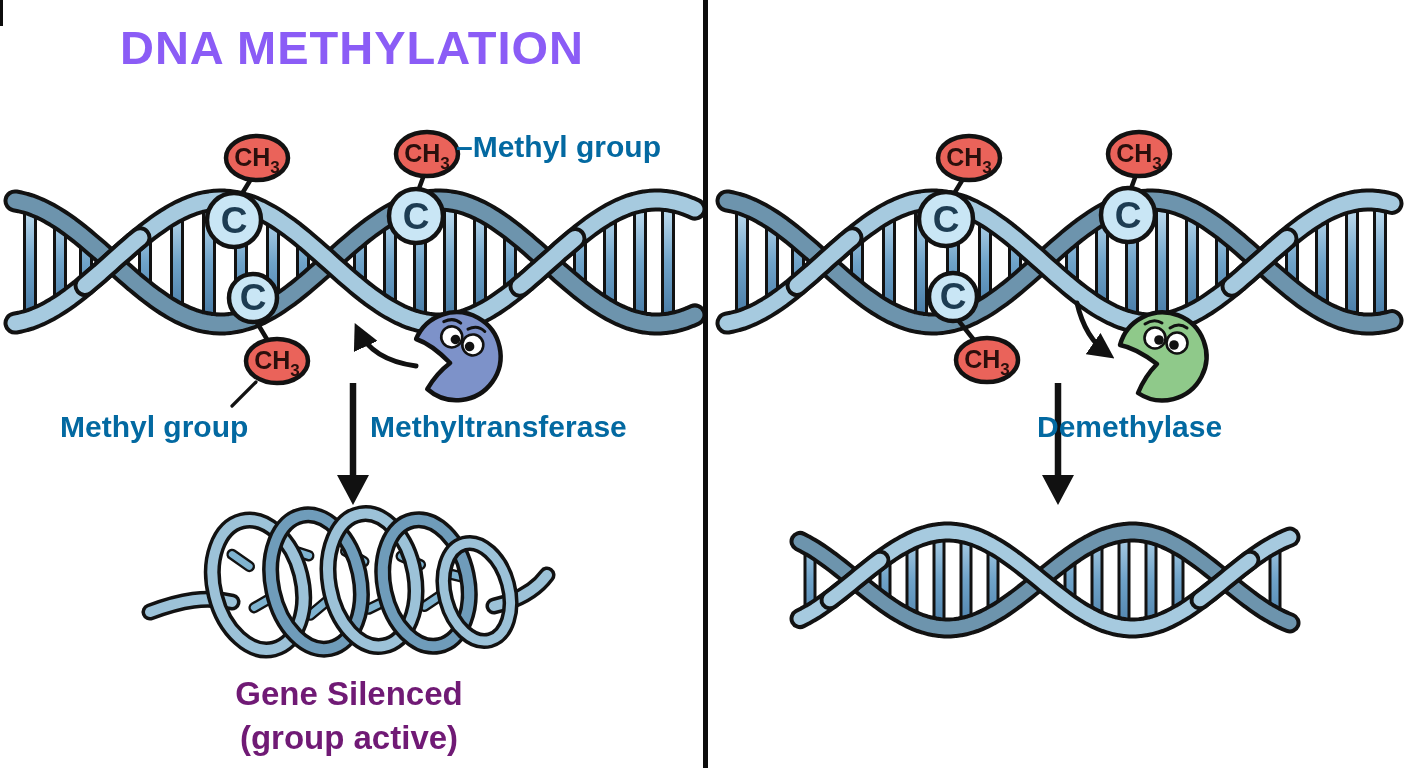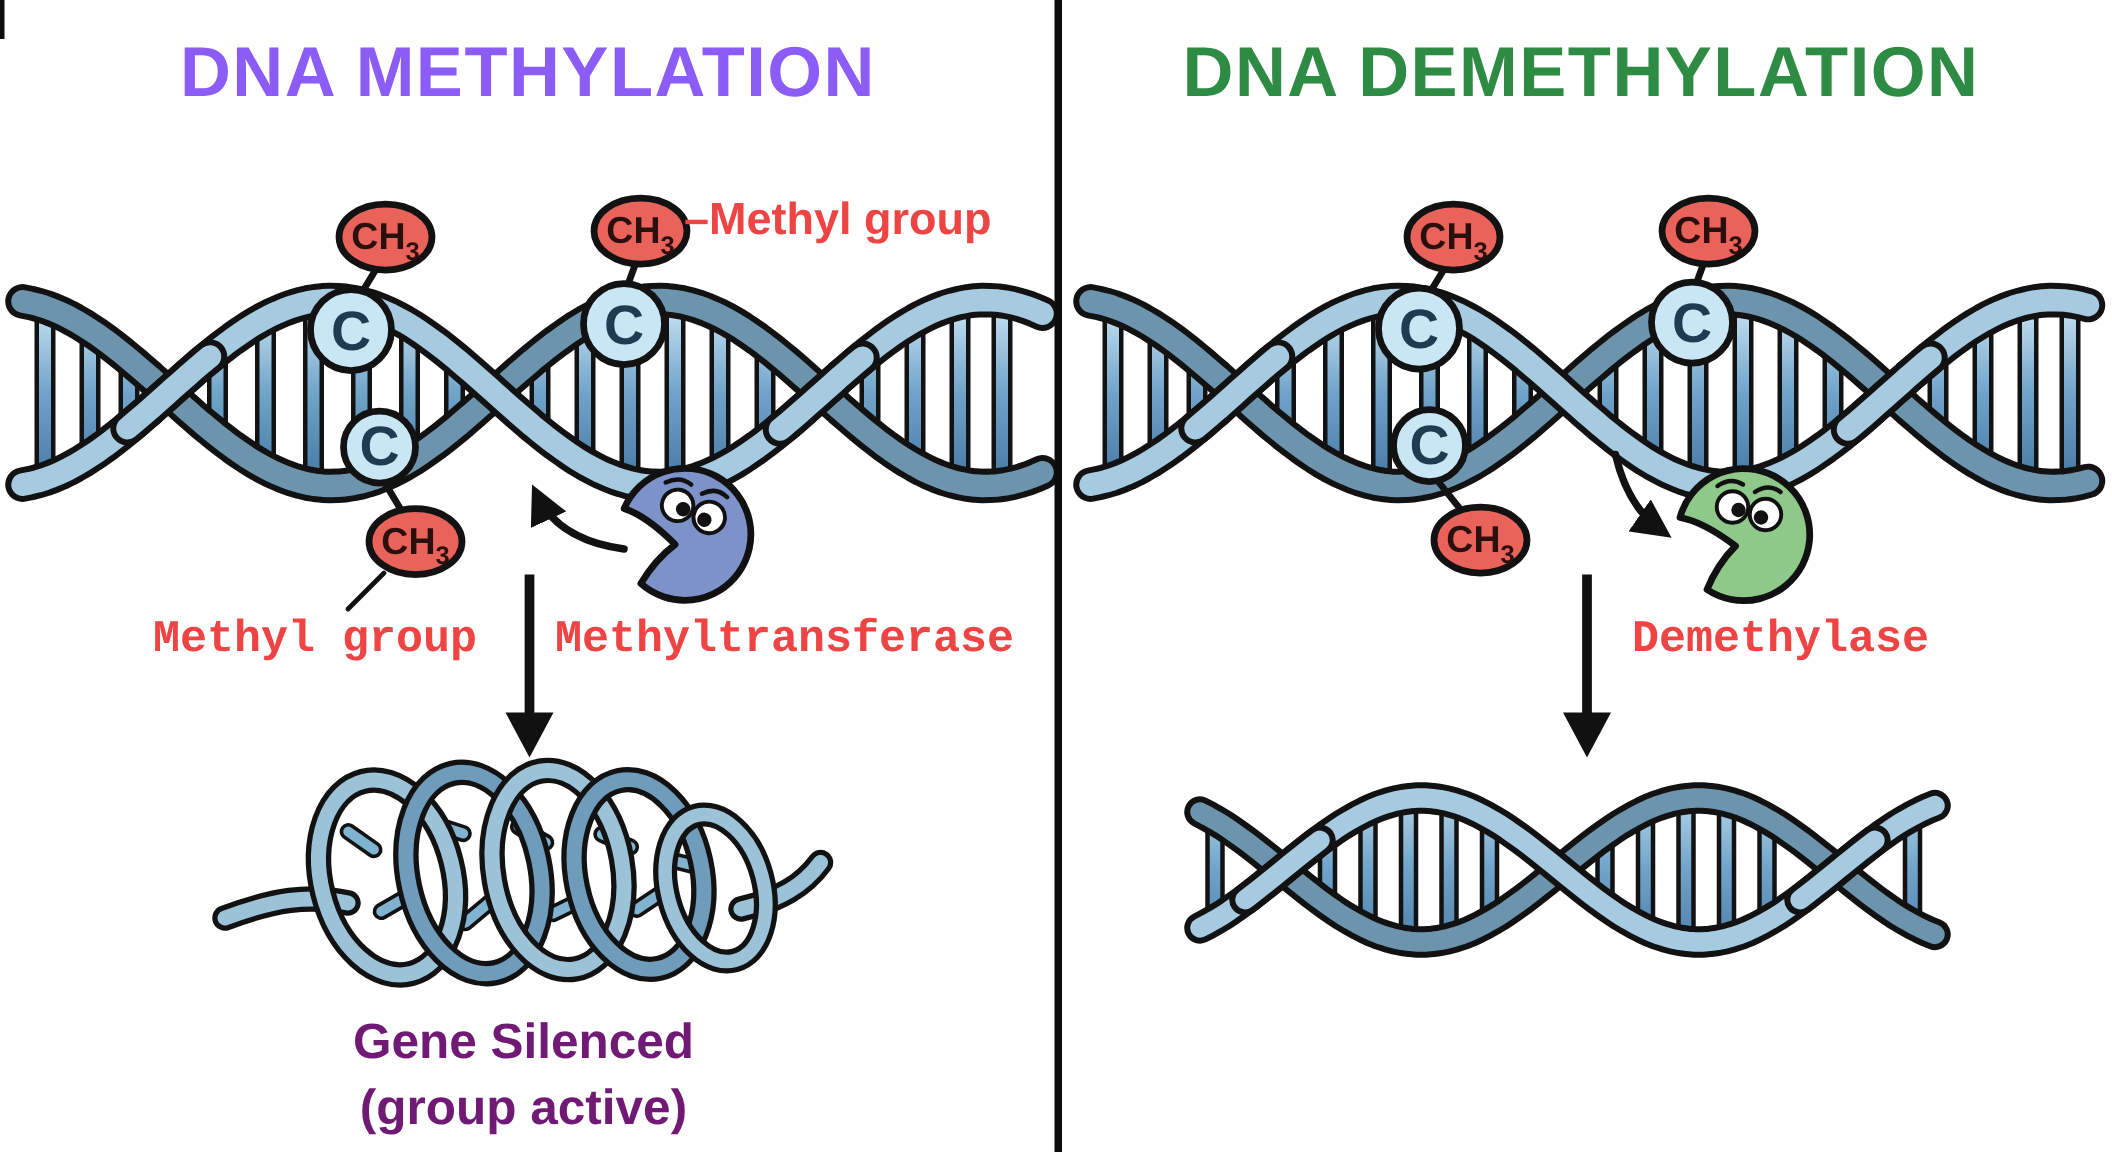--- a/index.html
+++ b/index.html
@@ -3,22 +3,22 @@
 <meta charset="utf-8">
 <style>
   html,body{margin:0;padding:0;background:#ffffff;}
   .stage{position:relative;width:1408px;height:768px;background:#ffffff;overflow:hidden;
          font-family:"Liberation Sans", sans-serif;}
   svg{position:absolute;left:0;top:0;}
   .title{position:absolute;top:20px;font-size:47px;font-weight:bold;letter-spacing:1px;
          text-align:center;white-space:nowrap;}
   .title.left{left:0;width:704px;color:#8b5cf6;}
   .title.right{left:704px;width:700px;color:#2e8b44;}
-  .lbl{position:absolute;font-size:30px;font-weight:bold;color:#ef4444;white-space:nowrap;}
-  .lbl.center{text-align:center;font-family:Liberation Mono, monospace;}
+  .lbl{position:absolute;font-size:30px;font-weight:bold;color:#0369a1;white-space:nowrap;}
+  .lbl.center{}
   .caption{position:absolute;font-size:33px;font-weight:bold;color:#701a75;
            text-align:center;line-height:44px;}
   .divider{position:absolute;left:703px;top:0;width:5px;height:768px;background:#0d0d0d;}
   .edge-artifact{position:absolute;left:0;top:0;width:3px;height:26px;background:#0d0d0d;}
   svg text{font-family:"Liberation Sans", sans-serif;font-weight:bold;}
   .ch3-text{font-size:25px;fill:#2b0f0c;}
   .ch3-sub{font-size:17px;}
   .c-text{font-size:37px;fill:#1d3c52;}
 </style>
 </head>
@@ -289,21 +289,20 @@
 
     <g transform="translate(458,357) rotate(8)">
       <use href="#enzyme" fill="#7d92c9"></use>
     </g>
     <g transform="translate(1164,357)">
       <use href="#enzyme" fill="#8fc98a"></use>
     </g>
   </svg>
 
   <div class="title left">DNA METHYLATION</div>
-  <div class="title right">DNA DEMETHYLATION</div>
 
   <div class="lbl" style="left:456px;top:130px;">–Methyl group</div>
   <div class="lbl center" style="left:60px;top:410px;width:300px;">Methyl group</div>
   <div class="lbl center" style="left:1037px;top:410px;width:300px;">Demethylase</div>
   <div class="lbl center" style="left:370px;top:410px;width:300px;">Methyltransferase</div>
 
   <div class="caption" style="left:149px;top:672px;width:400px;">
     <div>Gene Silenced</div>
     <div>(group active)</div>
   </div>

